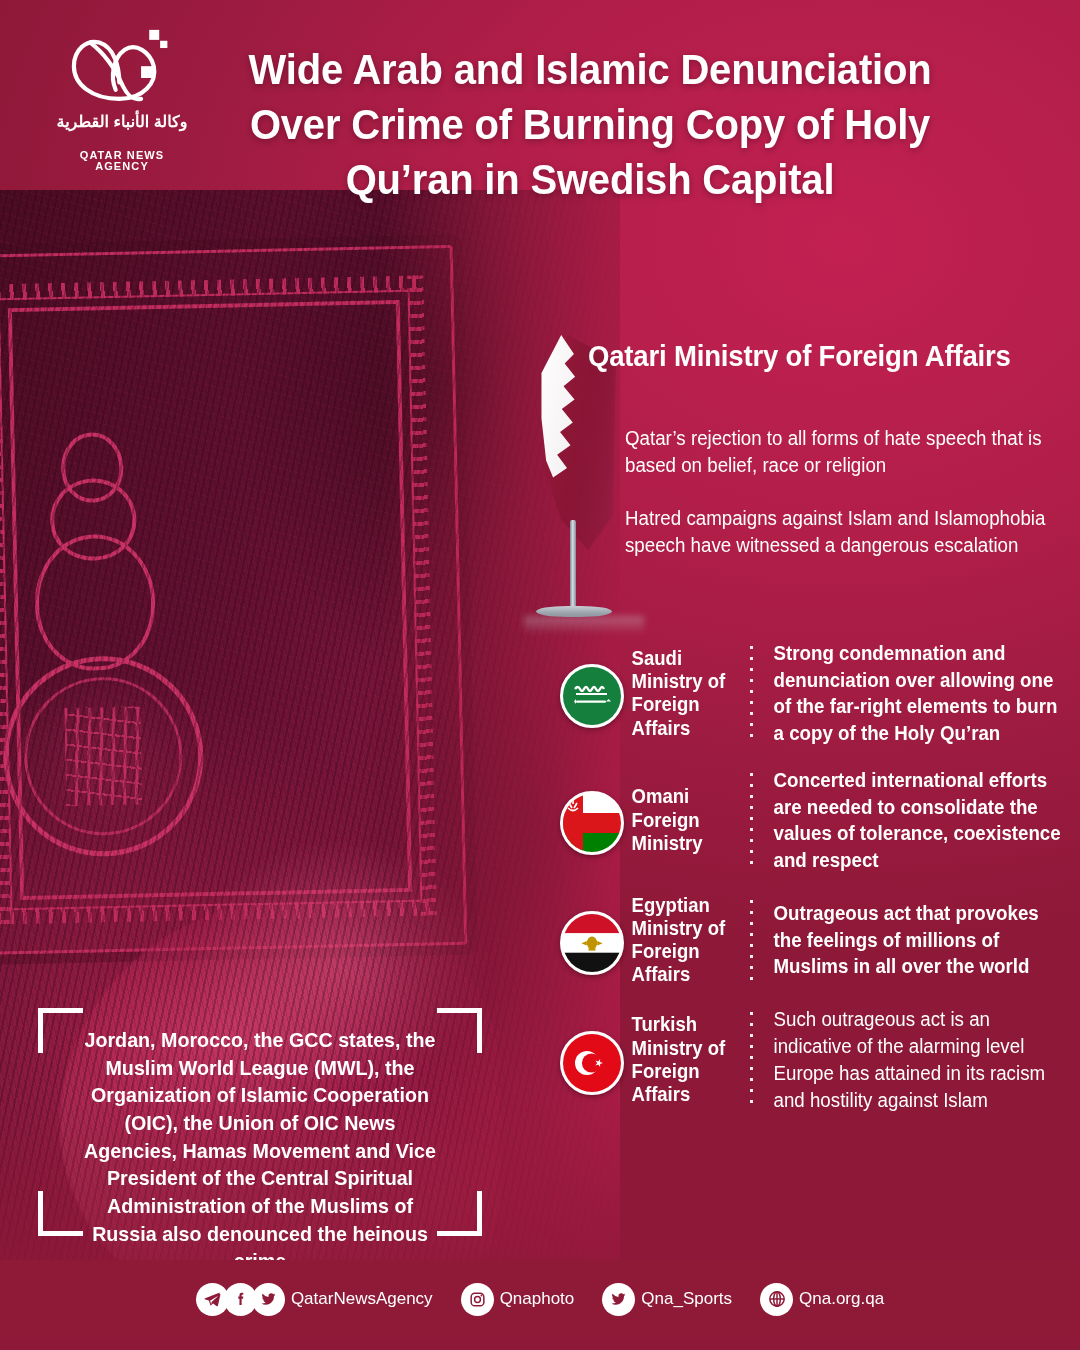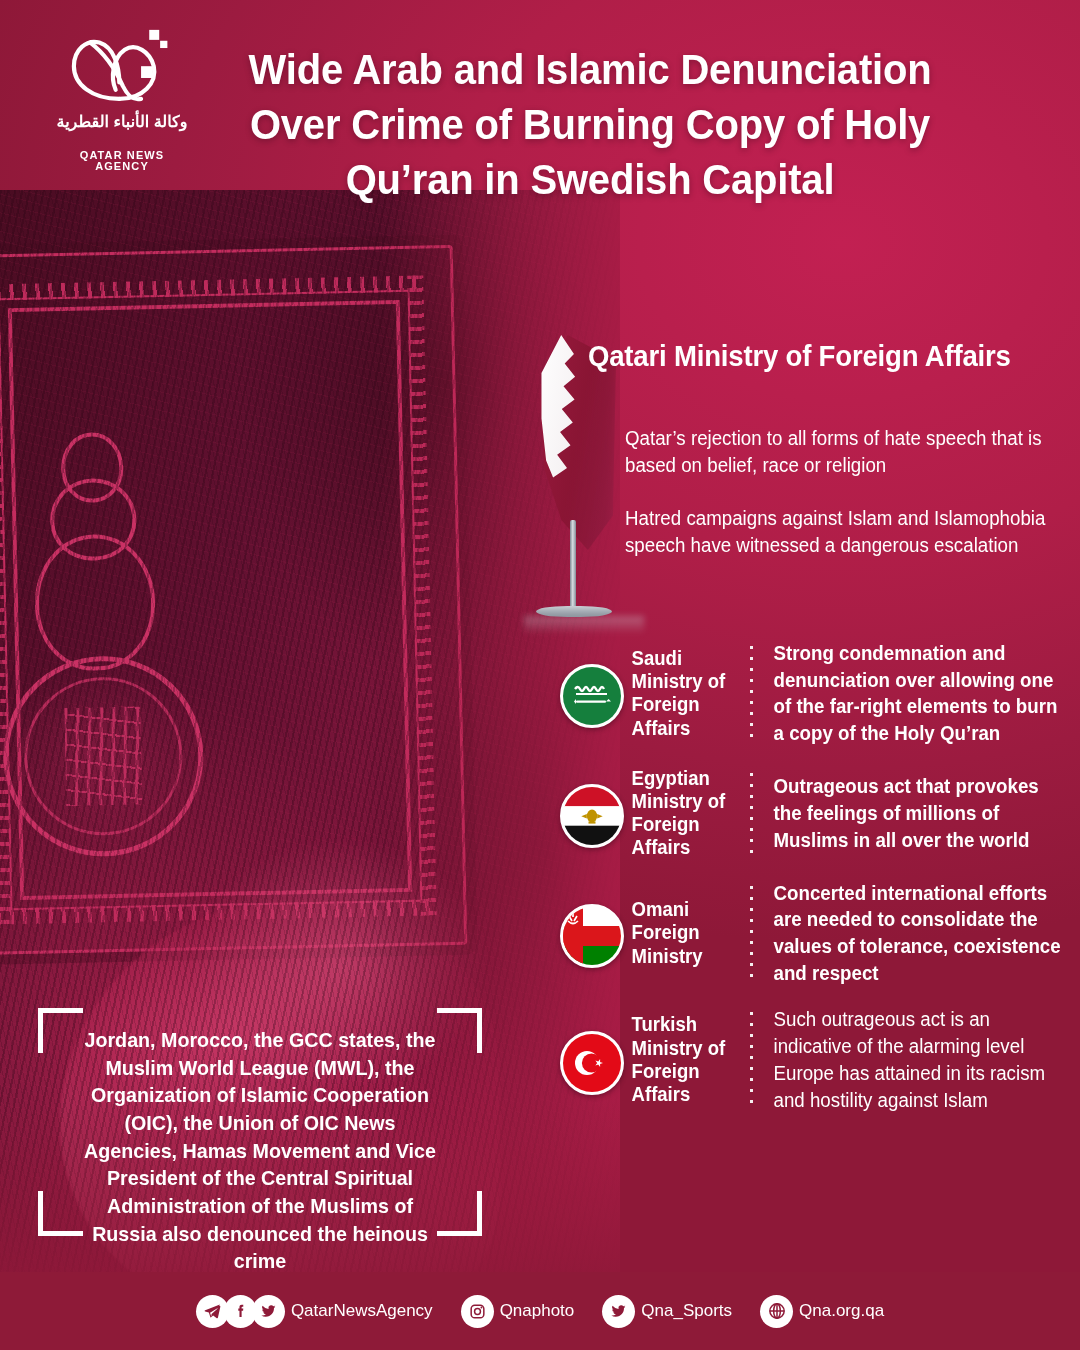--- a/index.html
+++ b/index.html
@@ -213,21 +213,21 @@
   .br.brr{right:0;bottom:0;border-left:none;border-top:none;}
   .quote-text{
     position:absolute;left:30px;right:30px;top:18px;
     text-align:center;color:#fff;font-weight:bold;
     font-size:20.5px;line-height:1.35;
     transform:scaleX(.96);transform-origin:center top;
   }
 
   
   .footer{
-    position:absolute;left:0;bottom:0;width:1080px;height:78px;
+    position:absolute;left:0;bottom:12px;width:1080px;height:78px;
     background:#8E1A38;z-index:7;
     display:flex;align-items:center;justify-content:center;gap:0;
   }
   .fgroup{display:flex;align-items:center;margin:0 14px;}
   .fic{
     width:33px;height:33px;border-radius:50%;background:#fff;
     display:flex;align-items:center;justify-content:center;
     margin-right:-5px;position:relative;z-index:1;
   }
   .fic:last-of-type{margin-right:0;}
@@ -317,59 +317,59 @@
       <div class="m-label">Saudi Ministry of Foreign Affairs</div>
       <div class="m-dots"></div>
       <div class="m-text">Strong condemnation and denunciation over allowing one of the far-right elements to burn a copy of the Holy Qu’ran</div>
     </div>
 
 
     <div class="mrow">
       <div class="flag-wrap">
         <div class="flag-circle">
           <svg viewBox="0 0 58 58" width="58" height="58">
-            <rect width="58" height="19.3" fill="#CE1126"></rect>
-            <rect y="19.3" width="58" height="19.4" fill="#fff"></rect>
-            <rect y="38.7" width="58" height="19.3" fill="#111"></rect>
-            <g fill="#C09300">
-              <ellipse cx="29" cy="29" rx="5.2" ry="6.4"></ellipse>
-              <path d="M23.8 27 l-5.5 2.2 5.5 2.2 z"></path>
-              <path d="M34.2 27 l5.5 2.2 -5.5 2.2 z"></path>
-              <rect x="25.5" y="34.4" width="7" height="2.2"></rect>
-            </g>
-          </svg>
-        </div>
-      </div>
-      <div class="m-label">Egyptian Ministry of Foreign Affairs</div>
-      <div class="m-dots"></div>
-      <div class="m-text">Outrageous act that provokes the feelings of millions of Muslims in all over the world</div>
-    </div>
-
-    <div class="mrow">
-      <div class="flag-wrap">
-        <div class="flag-circle">
-          <svg viewBox="0 0 58 58" width="58" height="58">
             <rect width="58" height="58" fill="#fff"></rect>
             <rect y="0" width="58" height="19" fill="#fff"></rect>
             <rect y="19" width="58" height="20" fill="#DB161B"></rect>
             <rect y="39" width="58" height="19" fill="#008000"></rect>
             <rect width="20" height="58" fill="#DB161B"></rect>
             <g stroke="#fff" stroke-width="1.7" fill="none">
               <path d="M6 9 l3 5 M14 9 l-3 5"></path>
               <path d="M5 14 q5 5 10 0"></path>
               <path d="M10 5 v5"></path>
             </g>
           </svg>
         </div>
       </div>
       <div class="m-label">Omani Foreign Ministry</div>
       <div class="m-dots"></div>
       <div class="m-text">Concerted international efforts are needed to consolidate the values of tolerance, coexistence and respect</div>
     </div>
 
+    <div class="mrow">
+      <div class="flag-wrap">
+        <div class="flag-circle">
+          <svg viewBox="0 0 58 58" width="58" height="58">
+            <rect width="58" height="19.3" fill="#CE1126"></rect>
+            <rect y="19.3" width="58" height="19.4" fill="#fff"></rect>
+            <rect y="38.7" width="58" height="19.3" fill="#111"></rect>
+            <g fill="#C09300">
+              <ellipse cx="29" cy="29" rx="5.2" ry="6.4"></ellipse>
+              <path d="M23.8 27 l-5.5 2.2 5.5 2.2 z"></path>
+              <path d="M34.2 27 l5.5 2.2 -5.5 2.2 z"></path>
+              <rect x="25.5" y="34.4" width="7" height="2.2"></rect>
+            </g>
+          </svg>
+        </div>
+      </div>
+      <div class="m-label">Egyptian Ministry of Foreign Affairs</div>
+      <div class="m-dots"></div>
+      <div class="m-text">Outrageous act that provokes the feelings of millions of Muslims in all over the world</div>
+    </div>
+
     <div class="mrow bold-light">
       <div class="flag-wrap">
         <div class="flag-circle">
           <svg viewBox="0 0 58 58" width="58" height="58">
             <rect width="58" height="58" fill="#E30A17"></rect>
             <circle cx="24" cy="29" r="12" fill="#fff"></circle>
             <circle cx="28.5" cy="29" r="9.6" fill="#E30A17"></circle>
             <path d="M40 29 l-7.6 2.5 4.7-6.5 0 8 -4.7-6.5 z" fill="#fff"></path>
           </svg>
         </div>

